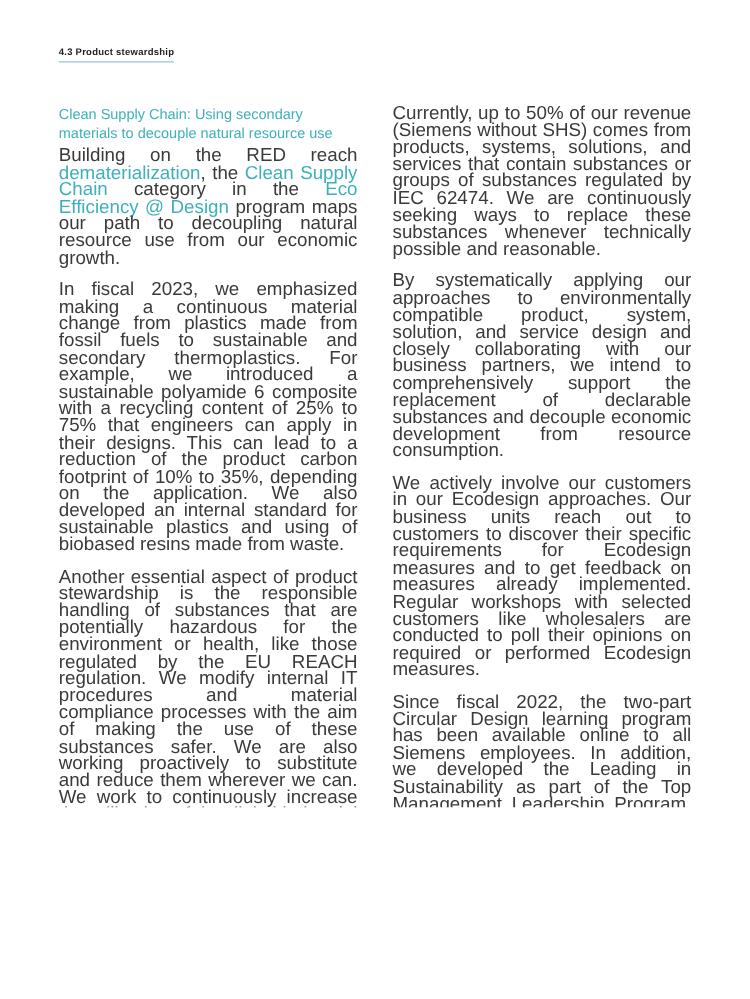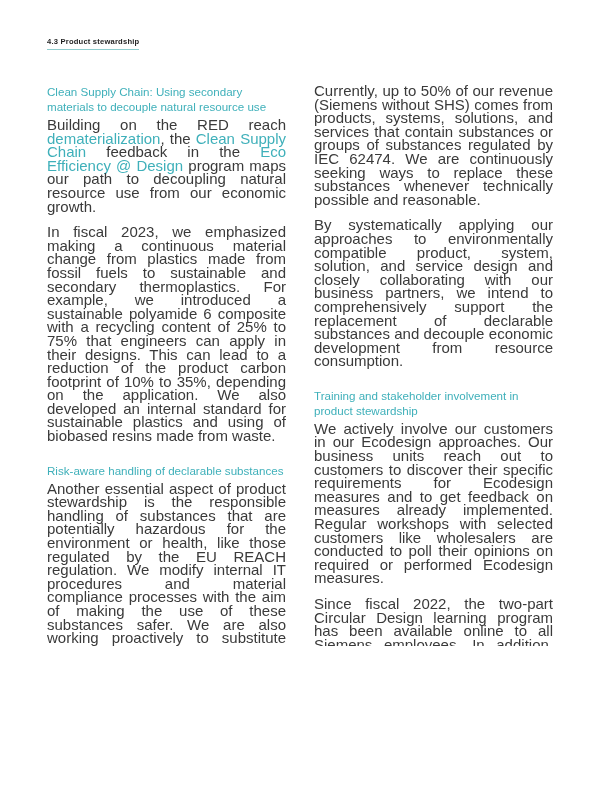--- a/index.html
+++ b/index.html
@@ -86,30 +86,28 @@
 <body>
 
 <div class="page">
 
   <div class="running-header">4.3 Product stewardship</div>
 
   <div class="columns">
 
     <div class="col">
       <h3 class="teal-heading">Clean Supply Chain: Using secondary materials to decouple natural resource use</h3>
-      <p class="body-text"><span>Building on the RED reach </span><span class="inline-link">dematerialization</span><span>, the </span><span class="inline-link">Clean Supply Chain</span><span> feedback in the </span><span class="inline-link">Eco Efficiency @ Design</span><span> program maps our path to decoupling natural resource use from our economic growth.</span></p>
+      <p class="body-text"><span>Building on the RED reach </span><span class="inline-link">dematerialization</span><span>, the </span><span class="inline-link">Clean Supply Chain</span><span> category in the </span><span class="inline-link">Eco Efficiency @ Design</span><span> program maps our path to decoupling natural resource use from our economic growth.</span></p>
       <p class="body-text">In fiscal 2023, we emphasized making a continuous material change from plastics made from fossil fuels to sustainable and secondary thermoplastics. For example, we introduced a sustainable polyamide 6 composite with a recycling content of 25% to 75% that engineers can apply in their designs. This can lead to a reduction of the product carbon footprint of 10% to 35%, depending on the application. We also developed an internal standard for sustainable plastics and using of biobased resins made from waste.</p>
-      <h3 class="teal-heading spaced">Risk-aware handling of declarable substances</h3>
       <p class="body-text">Another essential aspect of product stewardship is the responsible handling of substances that are potentially hazardous for the environment or health, like those regulated by the EU REACH regulation. We modify internal IT procedures and material compliance processes with the aim of making the use of these substances safer. We are also working proactively to substitute and reduce them wherever we can. We work to continuously increase the utilization of the digital industrial substance database BOMcheck by our suppliers. We comply fully with the declaration requirements of international legislation and IEC 62474, and we are constantly optimizing our interfaces and automated workflows.</p>
     </div>
 
     <div class="col">
       <p class="body-text">Currently, up to 50% of our revenue (Siemens without SHS) comes from products, systems, solutions, and services that contain substances or groups of substances regulated by IEC 62474. We are continuously seeking ways to replace these substances whenever technically possible and reasonable.</p>
       <p class="body-text">By systematically applying our approaches to environmentally compatible product, system, solution, and service design and closely collaborating with our business partners, we intend to comprehensively support the replacement of declarable substances and decouple economic development from resource consumption.</p>
-      <h3 class="teal-heading spaced">Training and stakeholder involvement in product stewardship</h3>
       <p class="body-text">We actively involve our customers in our Ecodesign approaches. Our business units reach out to customers to discover their specific requirements for Ecodesign measures and to get feedback on measures already implemented. Regular workshops with selected customers like wholesalers are conducted to poll their opinions on required or performed Ecodesign measures.</p>
       <p class="body-text">Since fiscal 2022, the two-part Circular Design learning program has been available online to all Siemens employees. In addition, we developed the Leading in Sustainability as part of the Top Management Leadership Program, a learning program for our leaders with also a focus on the circular economy. We maintain internal stakeholder engagement and raise awareness with measures like environmental protection newsletters and environmental information campaigns.</p>
     </div>
 
   </div>
 
   <div class="footer">
     <span class="footer-title">SIEMENS SUSTAINABILITY REPORT 2023</span>
     <span class="footer-page">75</span>
   </div>

